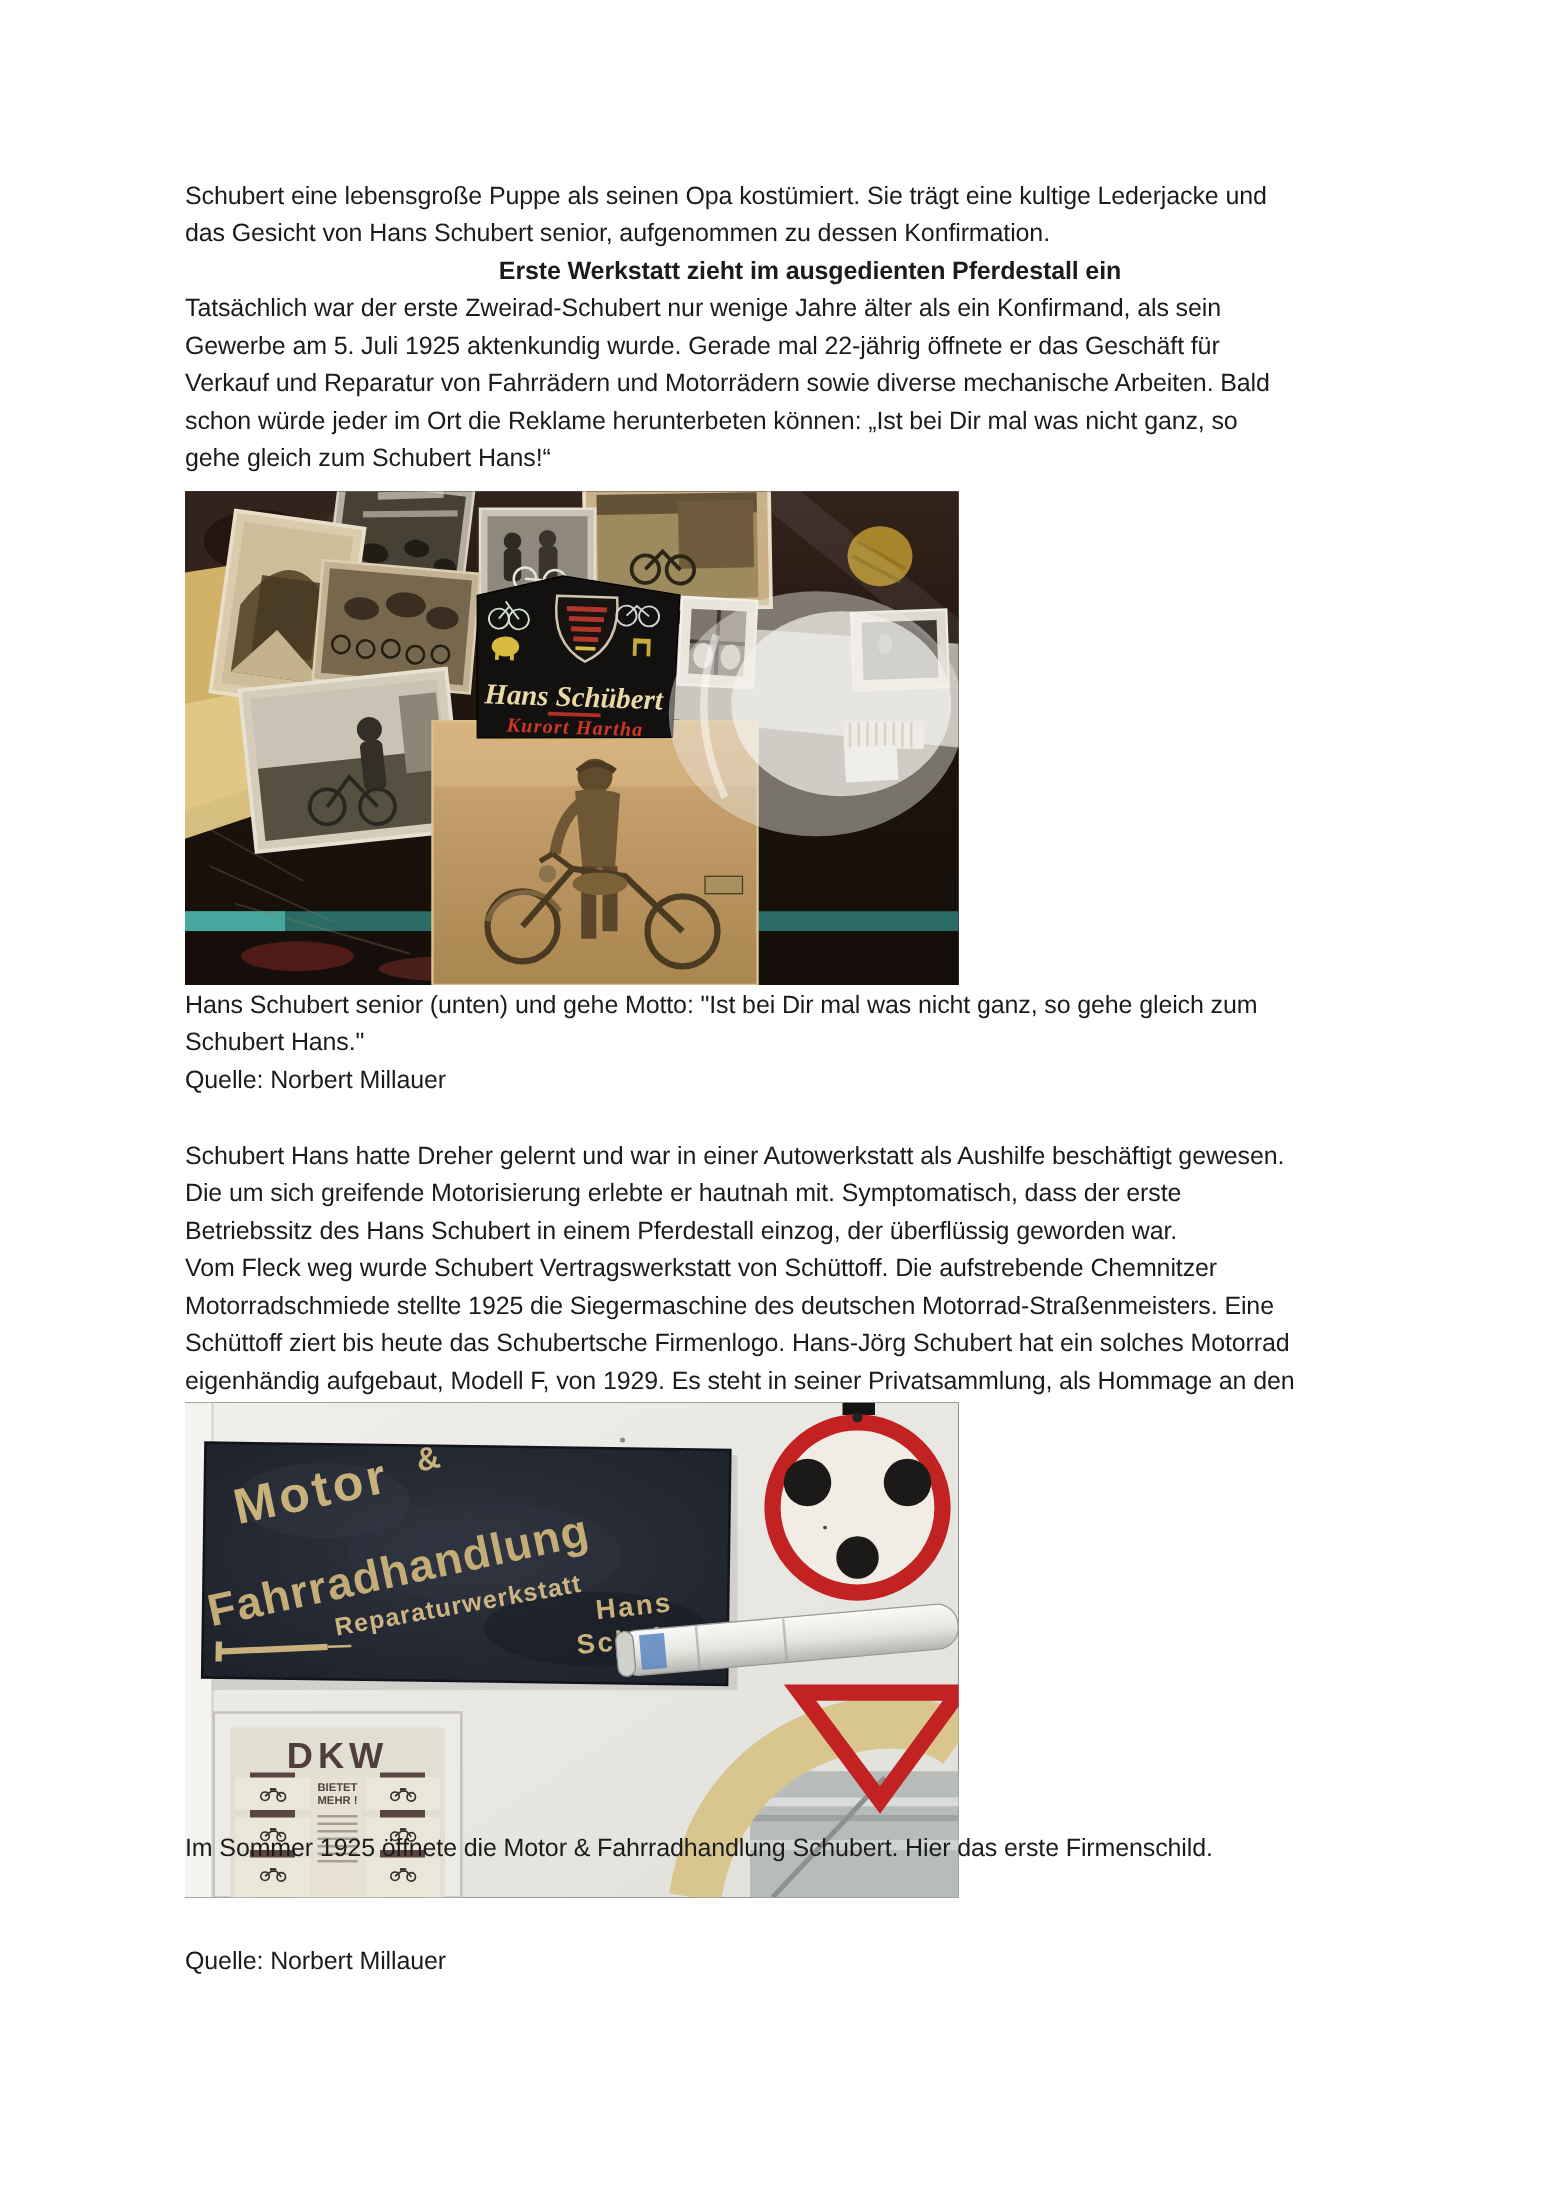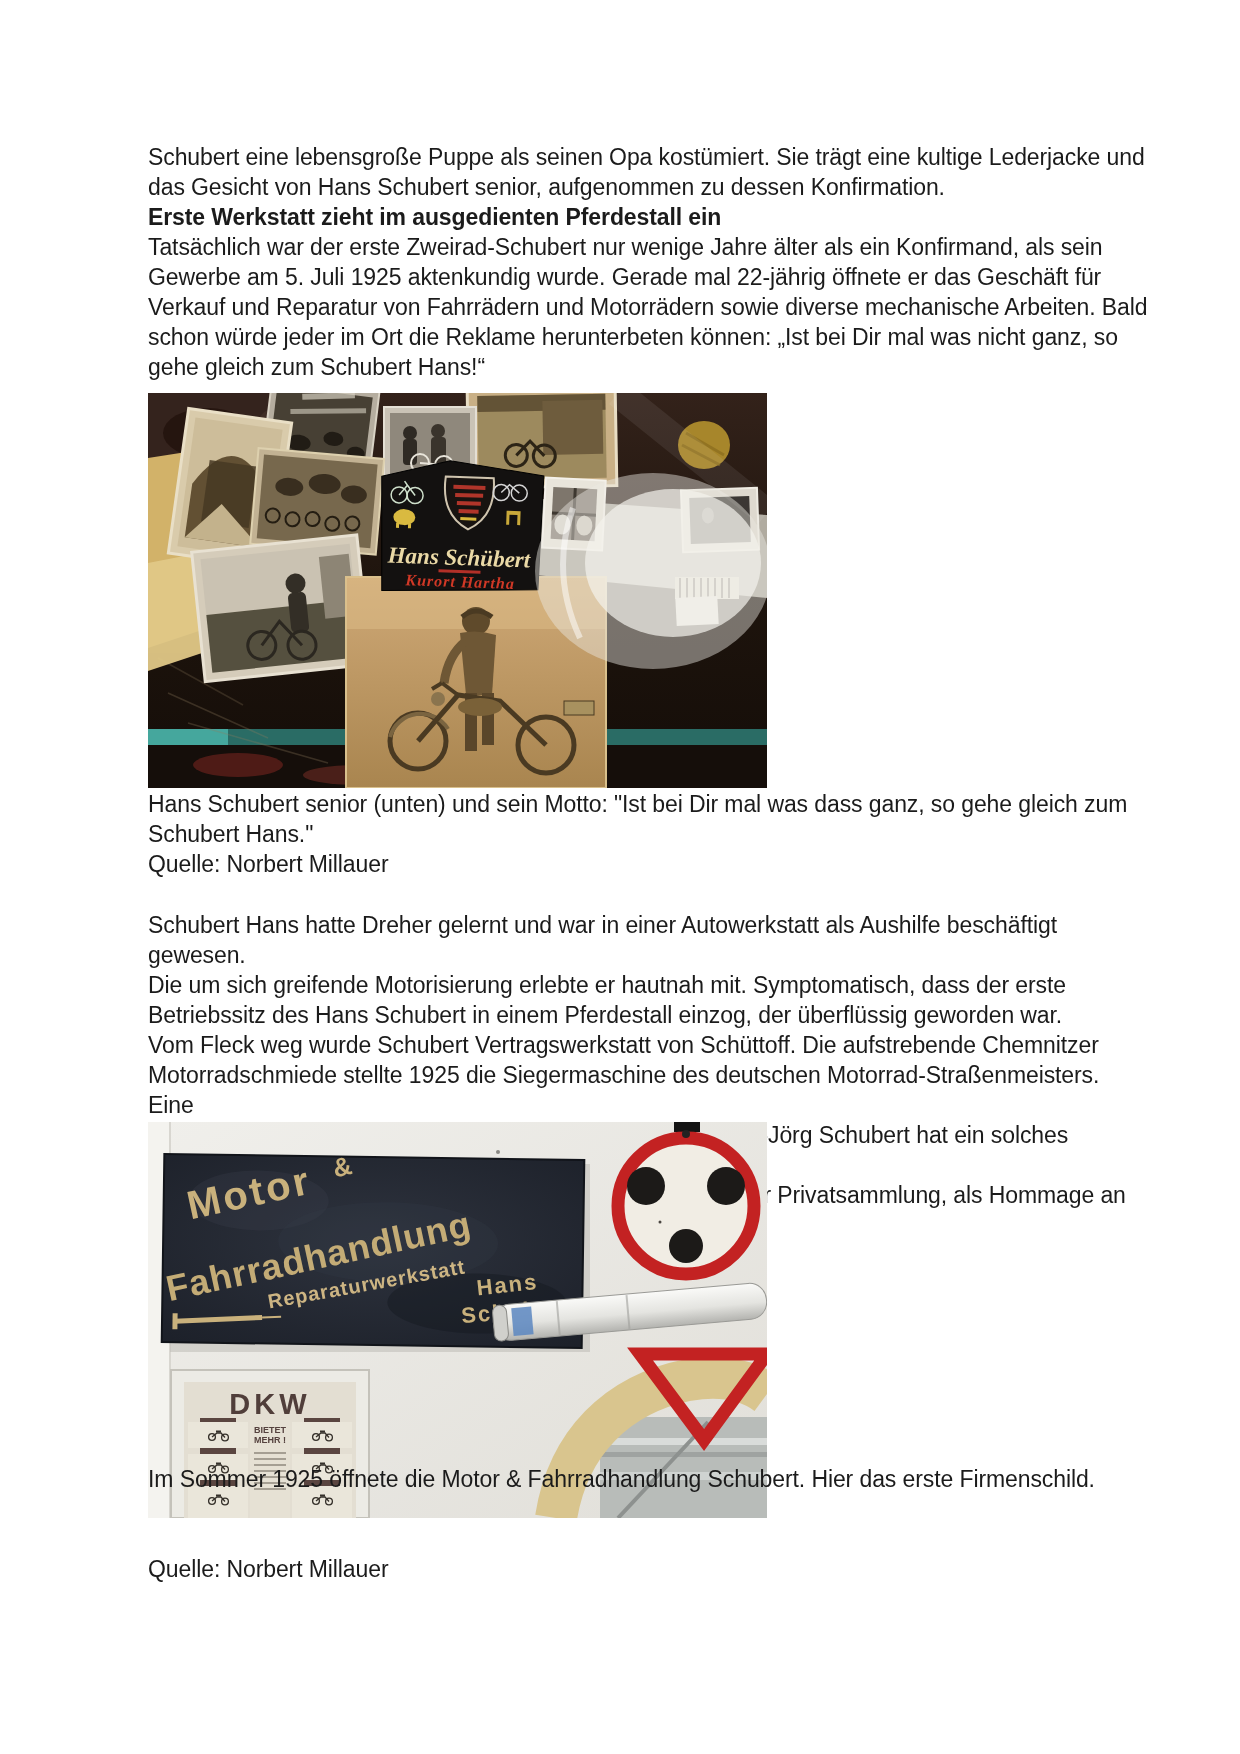--- a/index.html
+++ b/index.html
@@ -2,23 +2,23 @@
 <html><head>
 <meta charset="utf-8">
 <style>
   html,body{margin:0;padding:0;}
   body{
     width:1240px;height:1754px;background:#ffffff;position:relative;overflow:hidden;
     font-family:"Liberation Sans",sans-serif;color:#1b1b1b;
   }
   .tb{
     position:absolute;left:148px;width:1000px;
-    font-size:23px;line-height:30px;white-space:pre-line;letter-spacing:-0.1px;
+    font-size:20px;line-height:30px;white-space:pre-line;letter-spacing:-0.1px;
   }
-  .bold{font-weight:bold;}
+  .bold{font-weight:bold;text-align:center;}
   .fig{position:absolute;left:148px;overflow:hidden;background:#222;}
   .fig svg{display:block;}
 </style>
 </head>
 <body>
 
 <div class="tb" style="top:142px">Schubert eine lebensgroße Puppe als seinen Opa kostümiert. Sie trägt eine kultige Lederjacke und
 das Gesicht von Hans Schubert senior, aufgenommen zu dessen Konfirmation.</div>
 <div class="tb bold" style="top:202px">Erste Werkstatt zieht im ausgedienten Pferdestall ein</div>
 <div class="tb" style="top:232px">Tatsächlich war der erste Zweirad-Schubert nur wenige Jahre älter als ein Konfirmand, als sein
@@ -196,21 +196,21 @@
     <ellipse cx="437" cy="132" rx="8" ry="10" fill="#cfcac0"></ellipse>
   </g>
 
   <ellipse cx="505" cy="178" rx="118" ry="98" fill="#ece9e2" opacity="0.45"></ellipse>
   <ellipse cx="525" cy="170" rx="88" ry="74" fill="#f4f2ec" opacity="0.7"></ellipse>
   <path d="M425 115 Q402 180 432 245" stroke="#ffffff" stroke-width="6" opacity="0.5" fill="none"></path>
   <path d="M470 0 L619 120" stroke="#ffffff" stroke-width="28" opacity="0.07"></path>
 </svg>
 </div>
 
-<div class="tb" style="top:789px">Hans Schubert senior (unten) und sein Motto: "Ist bei Dir mal was dass ganz, so gehe gleich zum
+<div class="tb" style="top:789px">Hans Schubert senior (unten) und gehe Motto: "Ist bei Dir mal was nicht ganz, so gehe gleich zum
 Schubert Hans."</div>
 <div class="tb" style="top:849px">Quelle: Norbert Millauer</div>
 <div class="tb" style="top:910px">Schubert Hans hatte Dreher gelernt und war in einer Autowerkstatt als Aushilfe beschäftigt gewesen.
 Die um sich greifende Motorisierung erlebte er hautnah mit. Symptomatisch, dass der erste
 Betriebssitz des Hans Schubert in einem Pferdestall einzog, der überflüssig geworden war.
 Vom Fleck weg wurde Schubert Vertragswerkstatt von Schüttoff. Die aufstrebende Chemnitzer
 Motorradschmiede stellte 1925 die Siegermaschine des deutschen Motorrad-Straßenmeisters. Eine
 Schüttoff ziert bis heute das Schubertsche Firmenlogo. Hans-Jörg Schubert hat ein solches Motorrad
 eigenhändig aufgebaut, Modell F, von 1929. Es steht in seiner Privatsammlung, als Hommage an den
 Großvater.</div>

